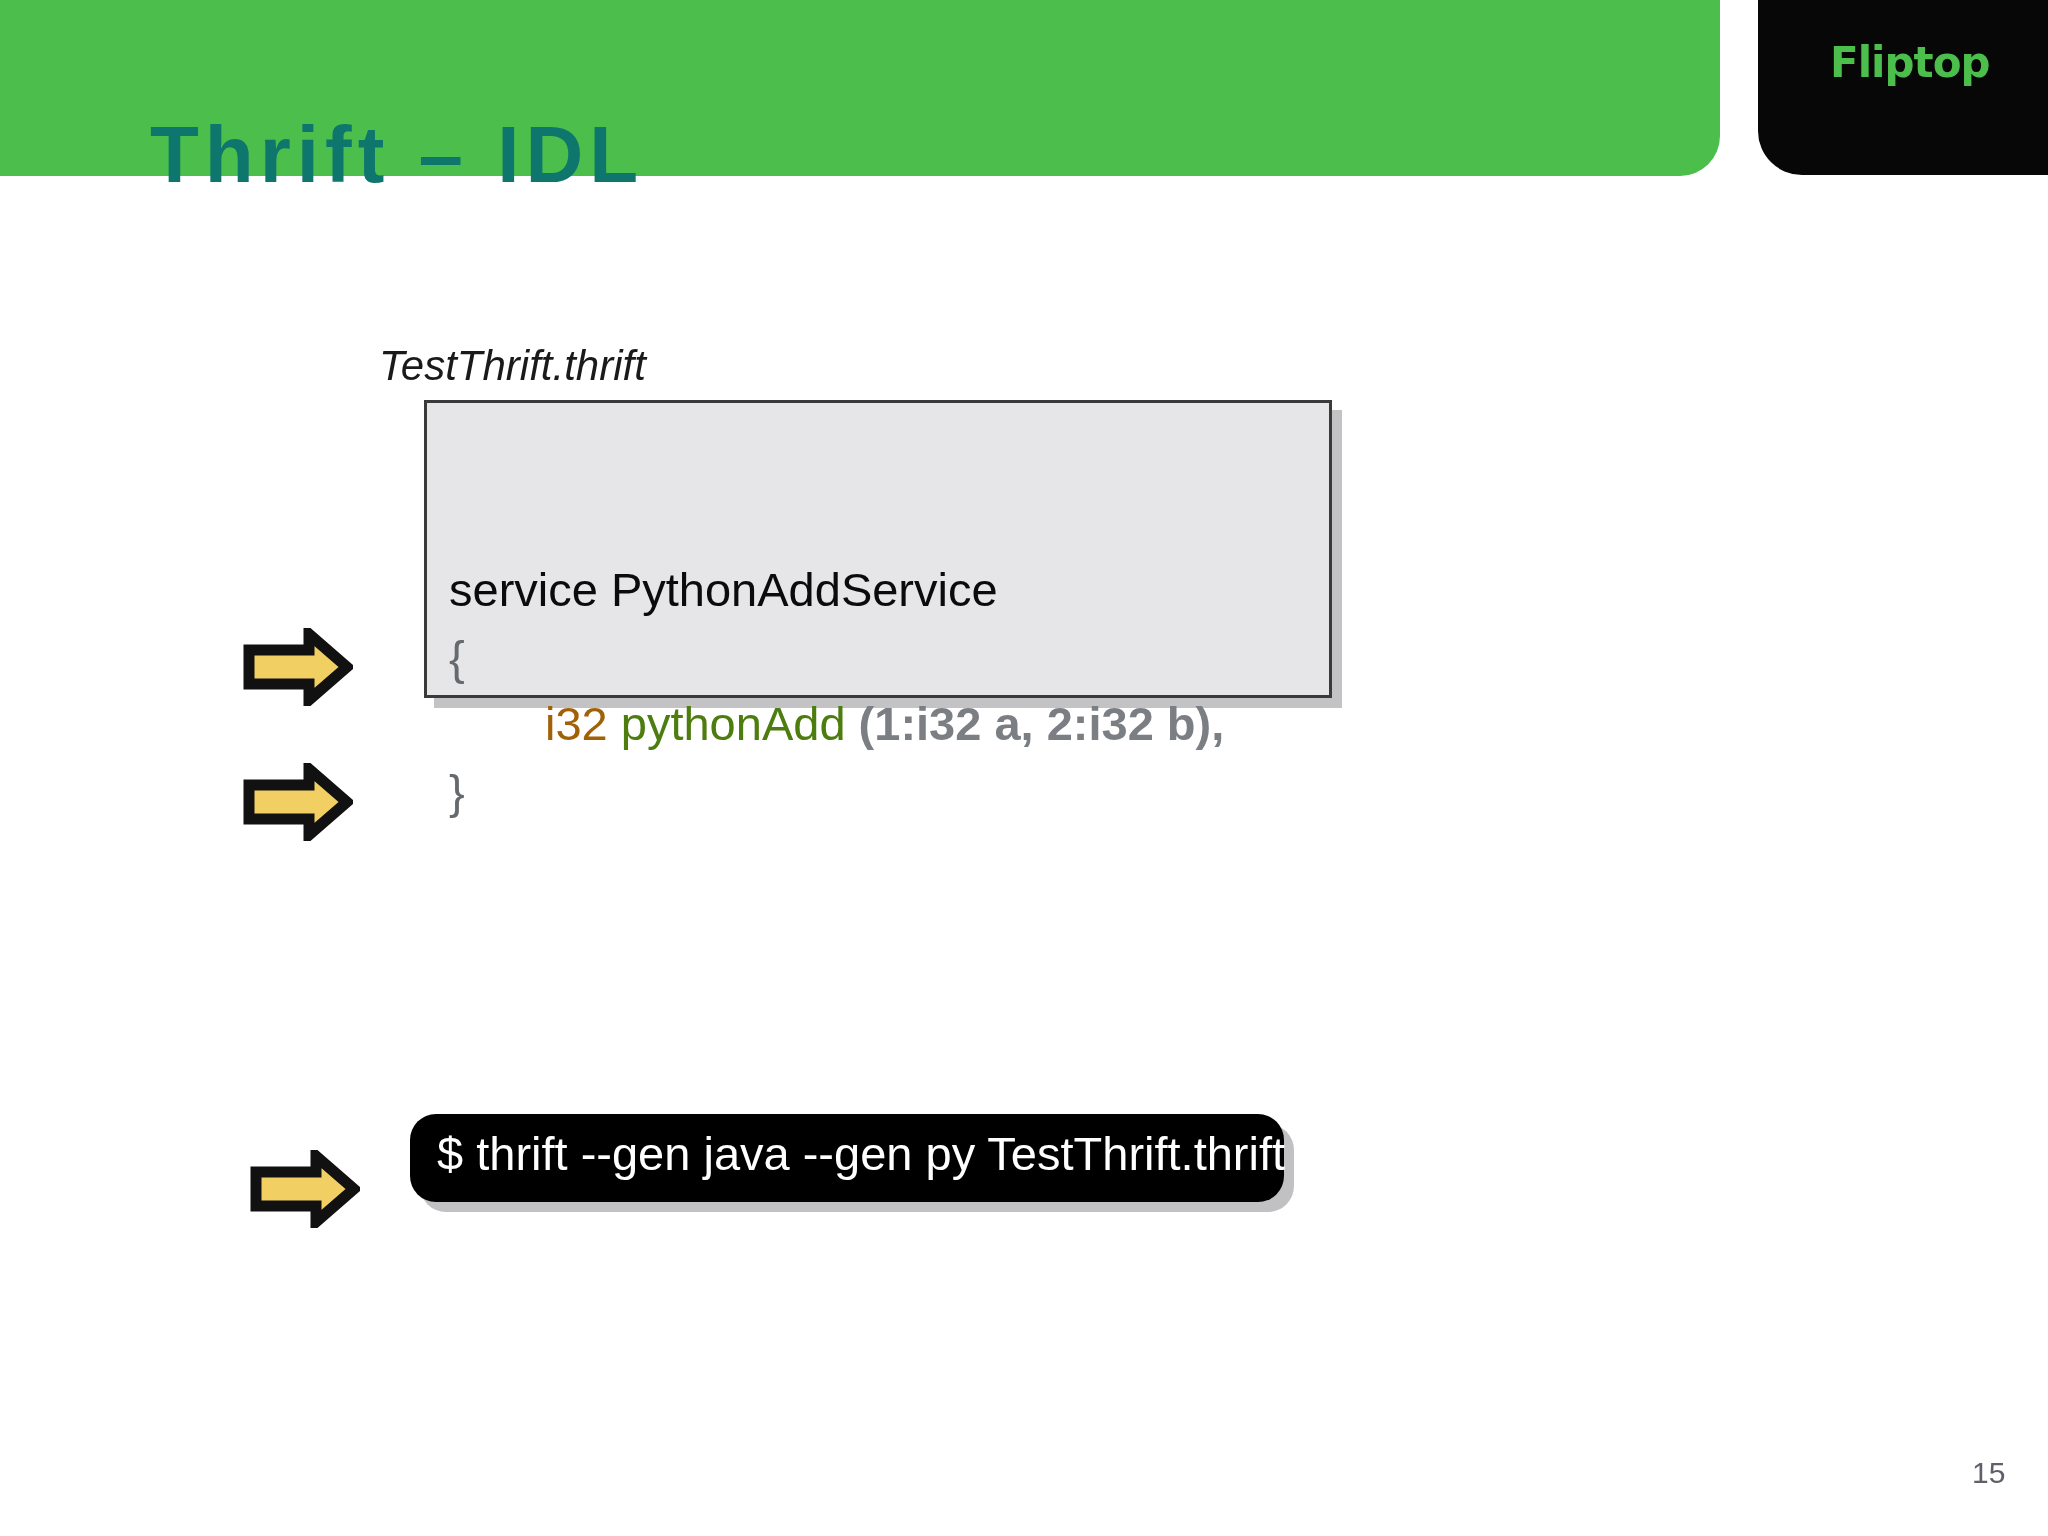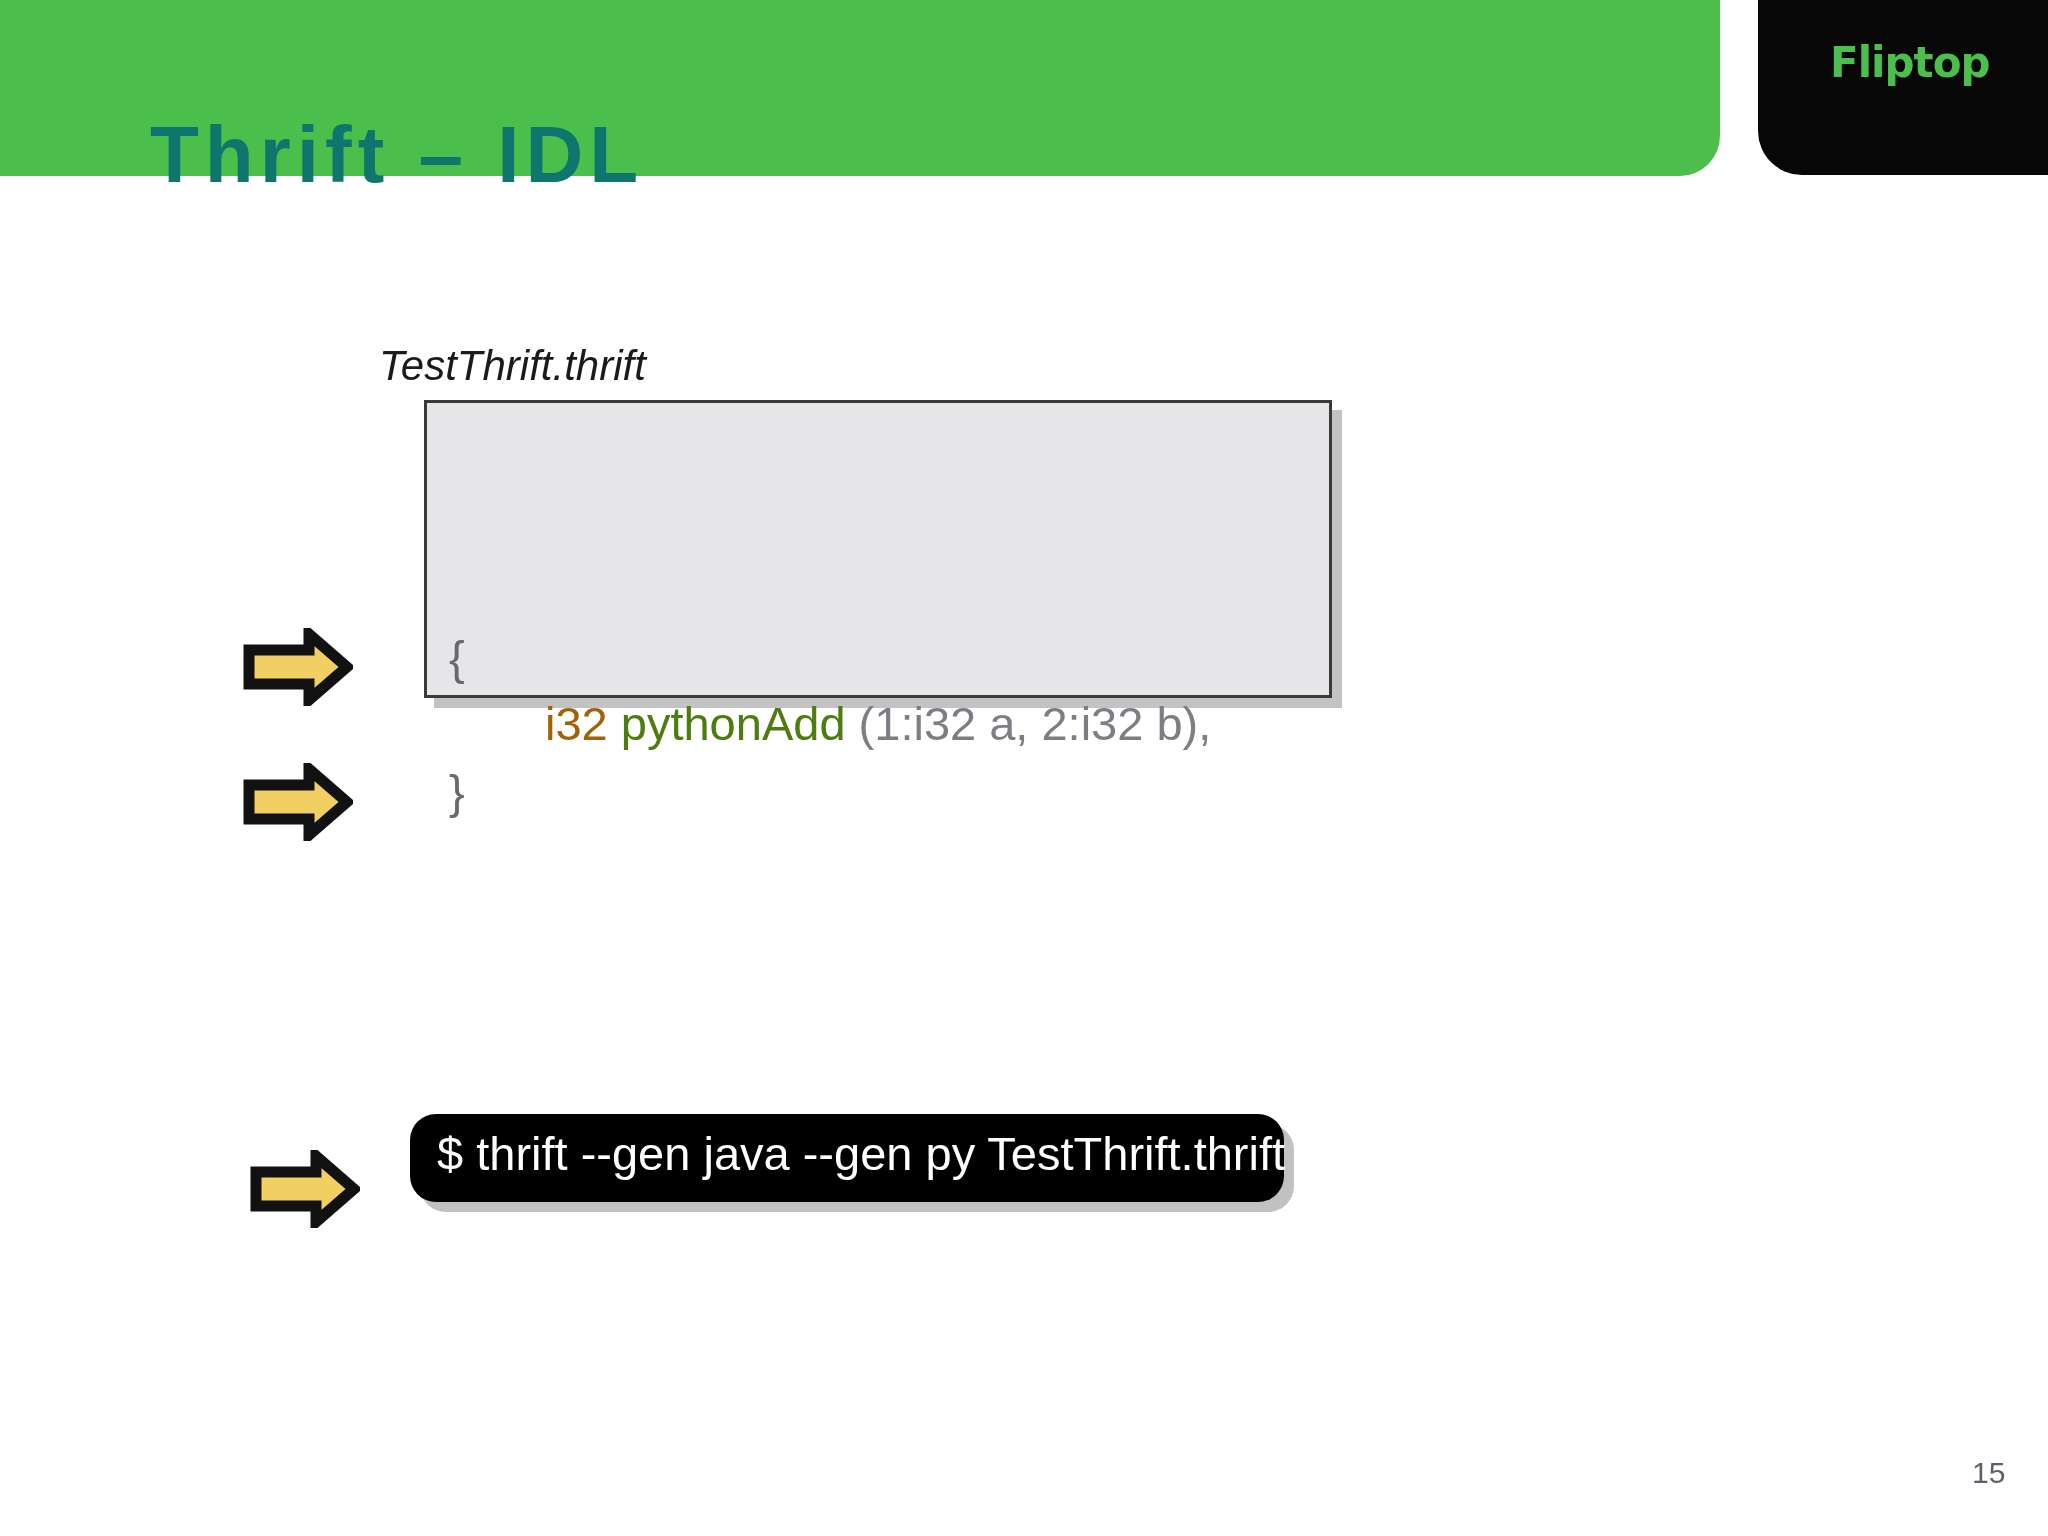--- a/index.html
+++ b/index.html
@@ -94,21 +94,21 @@
   }
   #code-line-1 { top: 27px; }
   #code-line-2 { top: 95px; }
   #code-line-3 { top: 163px; }
   #code-line-4 { top: 231px; color: #666a6e; }
   #code-line-5 { top: 297px; left: 118px; }
   #code-line-6 { top: 365px; color: #666a6e; }
 
   .tok-type   { color: #a16207; }
   .tok-method { color: #4d7c0f; }
-  .tok-params { color: #7b7f83; }
+  .tok-params { color: #7b7f83; font-weight: bold; }
 
   
   #command-bar {
     position: absolute;
     left: 410px;
     top: 1114px;
     width: 874px;
     height: 88px;
     background: #000000;
     box-shadow: 10px 10px 0 0 rgba(178,178,180,0.8);
@@ -151,20 +151,21 @@
 
 <div id="slide-header"></div>
 <div id="slide-title">Thrift – IDL</div>
 
 <div id="brand-logo-box"></div>
 <div id="brand-logo-text">Fliptop</div>
 
 <div id="file-caption">TestThrift.thrift</div>
 
 <div id="code-block">
+  <div class="code-line" id="code-line-3">service PythonAddService</div>
   <div class="code-line" id="code-line-4">{</div>
   <div class="code-line" id="code-line-5"><span class="tok-type">i32 </span><span class="tok-method">pythonAdd</span><span class="tok-params"> (1:i32 a, 2:i32 b),</span></div>
   <div class="code-line" id="code-line-6">}</div>
 </div>
 
 <div id="command-bar">
   <div id="command-text">$ thrift --gen java --gen py TestThrift.thrift</div>
 </div>
 
 <svg class="callout-arrow" id="arrow-service" viewBox="0 0 110 78">

